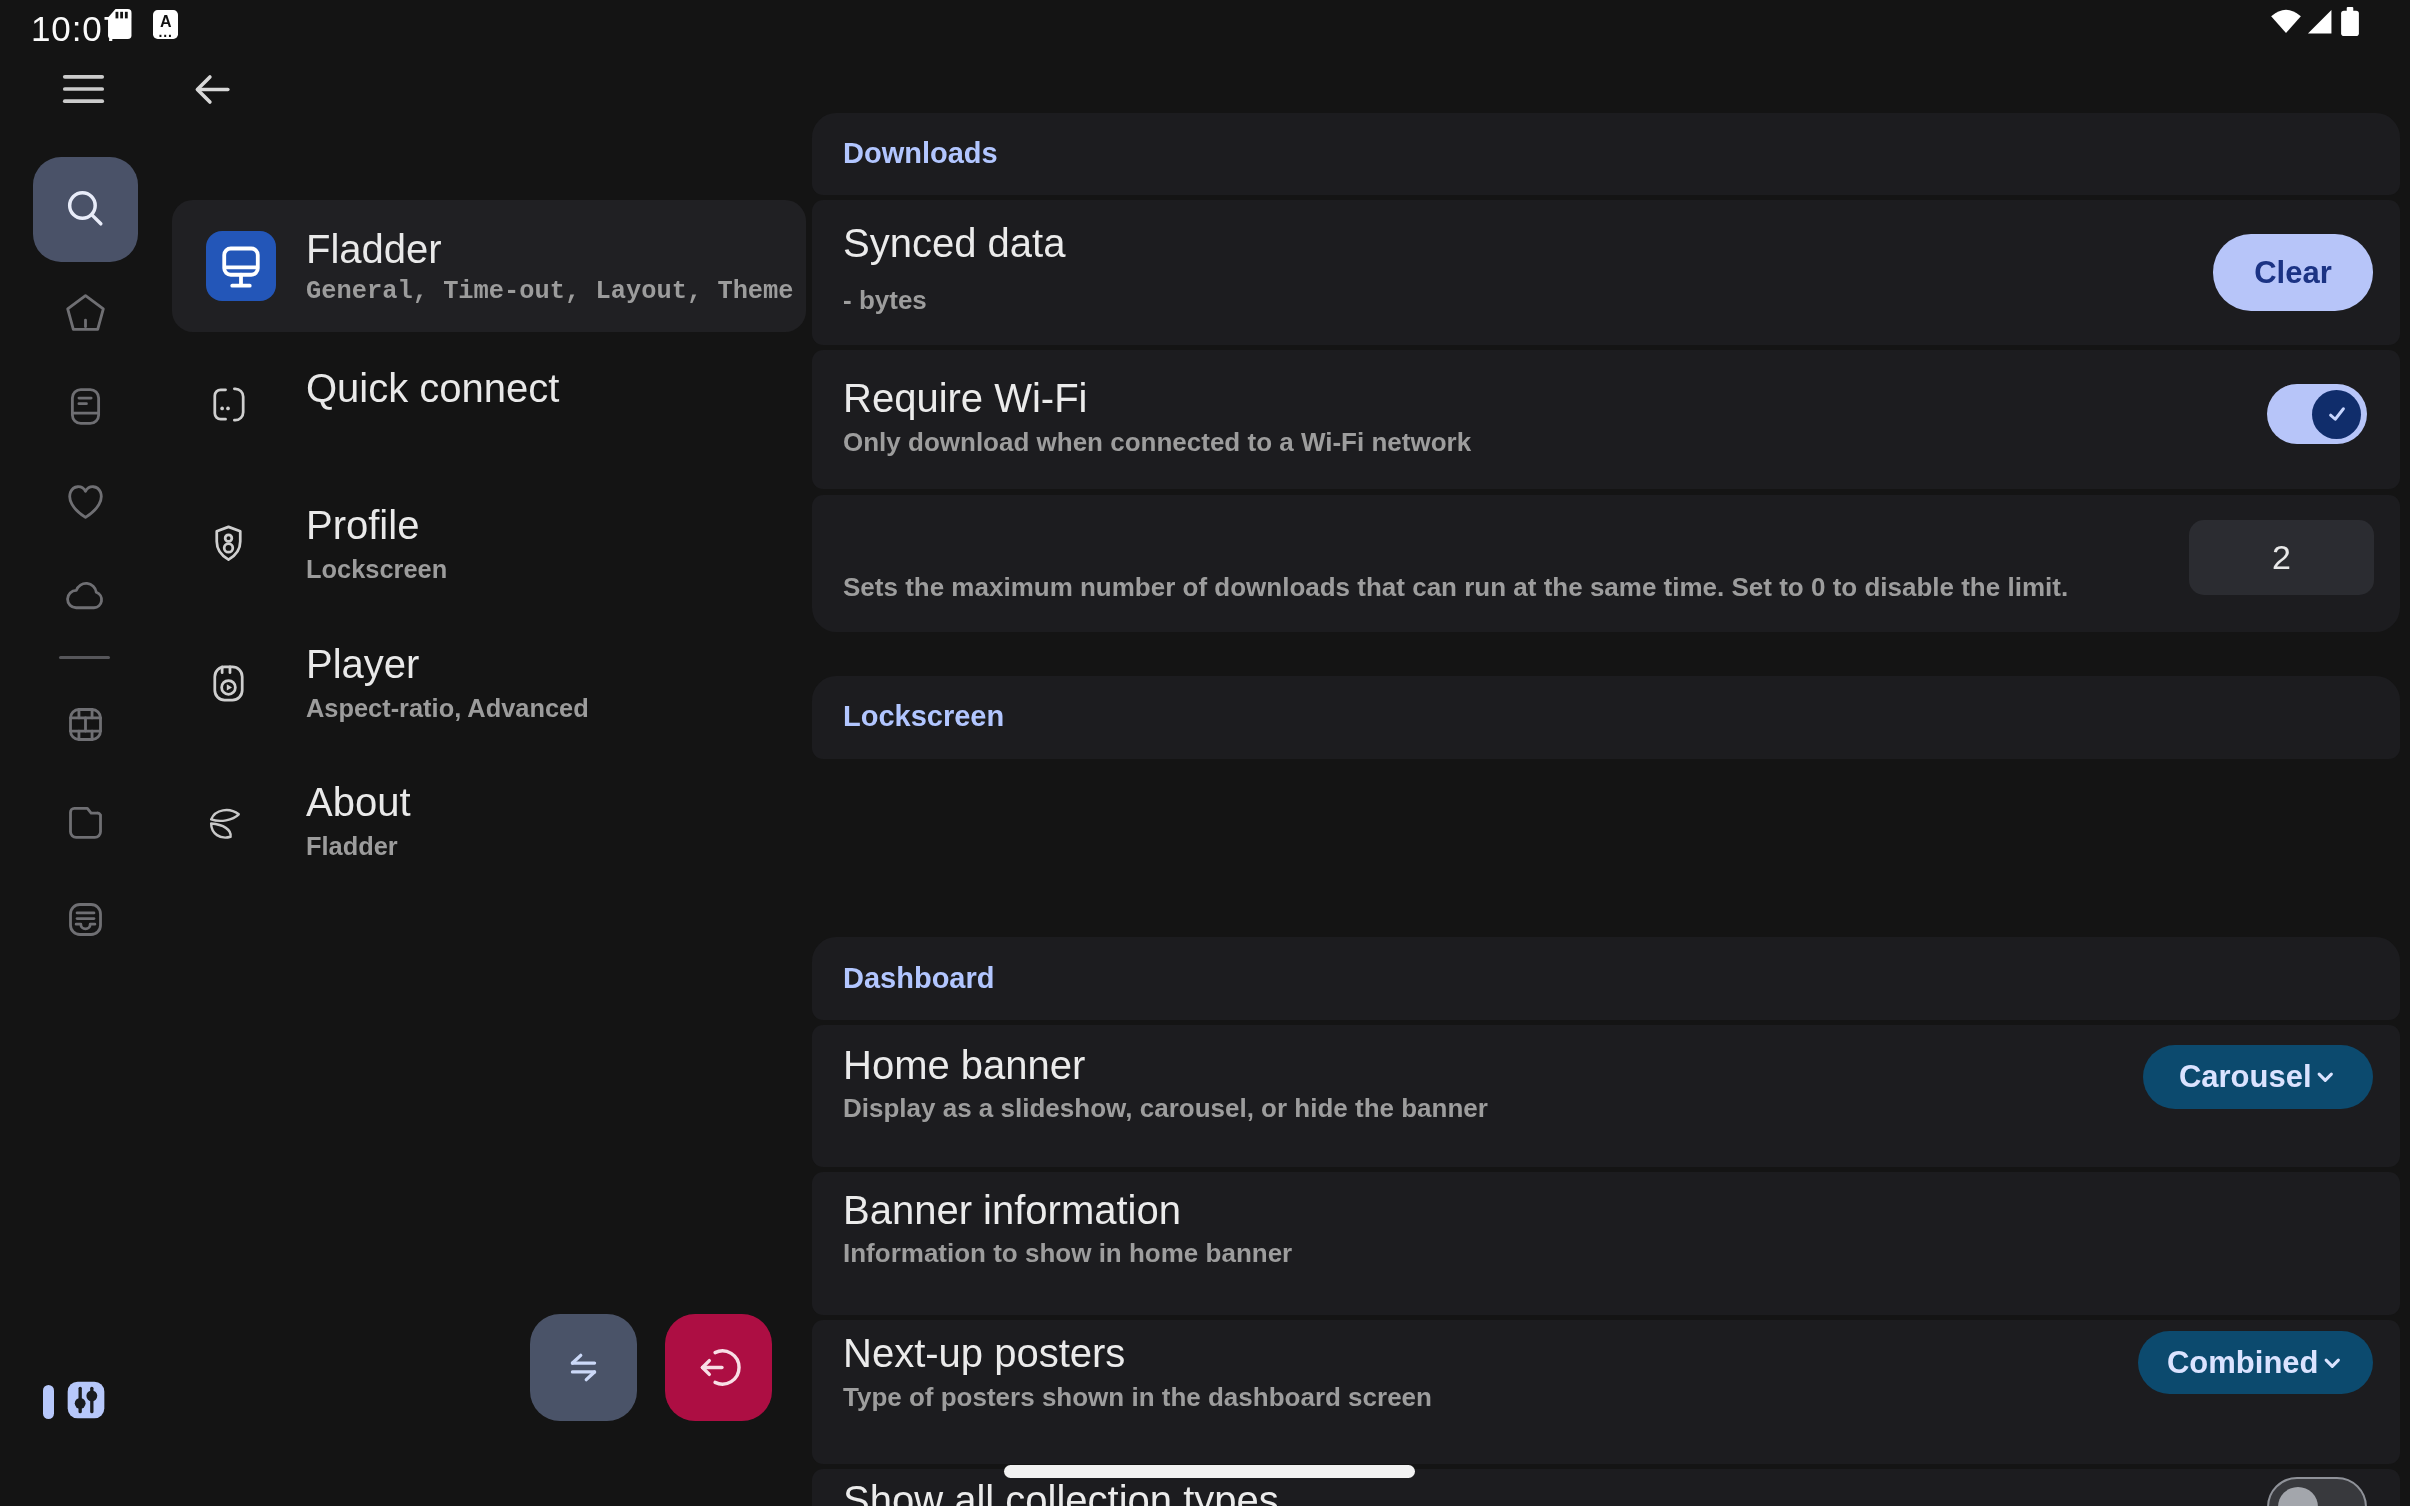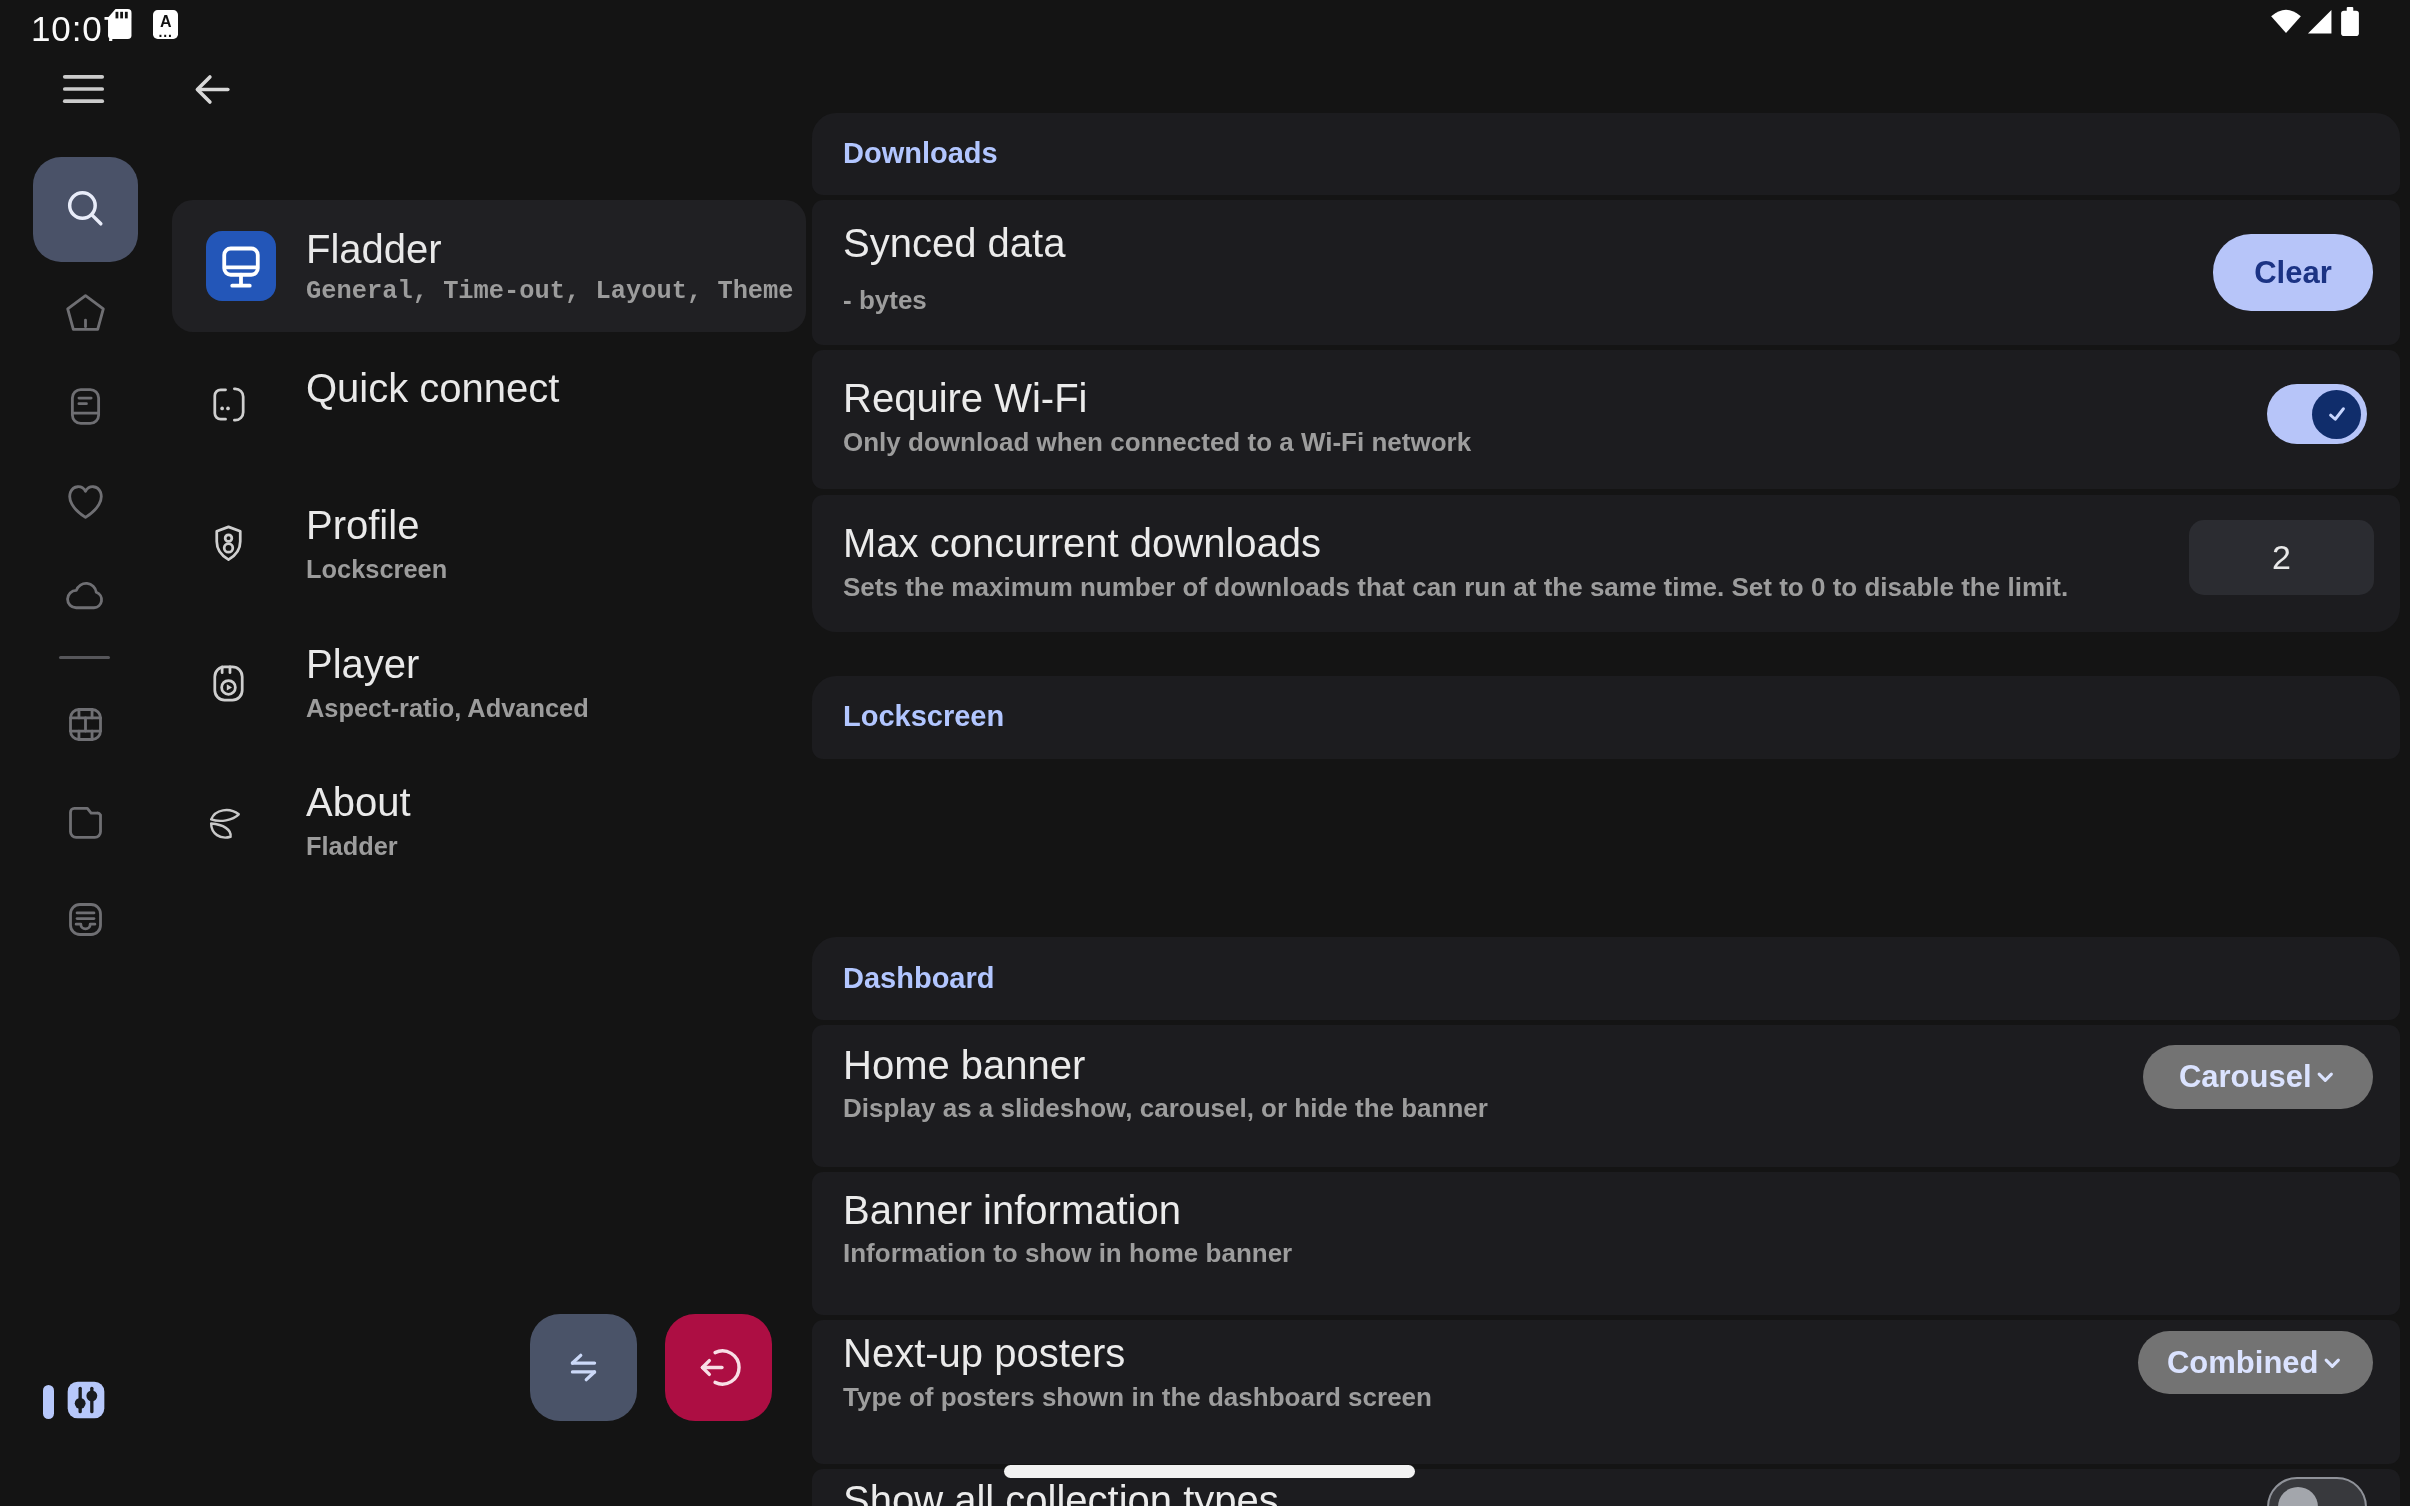--- a/index.html
+++ b/index.html
@@ -15,21 +15,21 @@
   .kbd-ico { width:25.4px; height:29px; background:#fff; border-radius:4.7px;
     display:flex; flex-direction:column; align-items:center; justify-content:center; }
   .kbd-ico .a { color:#111; font-size:16px; font-weight:700; line-height:1; }
   .kbd-ico .dots { color:#111; font-size:14px; font-weight:700; line-height:0.4; letter-spacing:0.9px; }
   
   .card { position:absolute; left:812px; width:1588px; background:#1c1c1f; }
   .sec-header { position:absolute; left:31px; font-size:29px; font-weight:700; color:#b2c6ff; line-height:1; }
   .row-title { position:absolute; left:31px; font-size:40px; font-weight:400; color:#ebebeb; line-height:1; white-space:nowrap; }
   .row-sub { position:absolute; left:31px; font-size:26px; font-weight:700; color:#9d9d9d; line-height:1; white-space:nowrap; }
   
-  .pill-btn { position:absolute; background:#737373; border-radius:32px;
+  .pill-btn { position:absolute; background:#0c4a6e; border-radius:32px;
     display:flex; align-items:center; justify-content:center; gap:1px;
     color:#dbe3ff; font-size:31px; font-weight:700; }
   .clear-btn { position:absolute; background:#b7c5f9; border-radius:38px;
     display:flex; align-items:center; justify-content:center;
     color:#1b3384; font-size:31px; font-weight:700; }
   .num-box { position:absolute; background:#2b2c31; border-radius:15px;
     display:flex; align-items:center; justify-content:center;
     color:#e9e9e9; font-size:34px; }
   .toggle-on { position:absolute; width:100px; height:60px; background:#b7c5f9; border-radius:30px; }
   .toggle-on .thumb { position:absolute; left:45px; top:5.6px; width:49px; height:49px;
@@ -230,21 +230,20 @@
     <div class="row-sub" style="top:79px;">Only download when connected to a Wi-Fi network</div>
     <div class="toggle-on" style="left:1455px; top:34px;">
       <div class="thumb">
         <svg width="28" height="28" viewBox="0 0 48 48">
           <polyline points="13,26 21,33 35,15" fill="none" stroke="#c7d6ff" stroke-width="5" stroke-linecap="round" stroke-linejoin="round"></polyline>
         </svg>
       </div>
     </div>
   </div>
   <div class="card" style="top:495px; height:137px; border-radius:11.3px 11.3px 24.5px 24.5px;">
-    <div class="row-title" style="top:28px;">Max concurrent downloads</div>
     <div class="row-sub" style="top:79px;">Sets the maximum number of downloads that can run at the same time. Set to 0 to disable the limit.</div>
     <div class="num-box" style="left:1377px; top:24.5px; width:185px; height:75px;">
       <span>2</span>
     </div>
   </div>
 
   <div class="card" style="top:676px; height:83px; border-radius:24.5px 24.5px 11.3px 11.3px;">
     <div class="sec-header" style="top:26px;">Lockscreen</div>
   </div>
 

